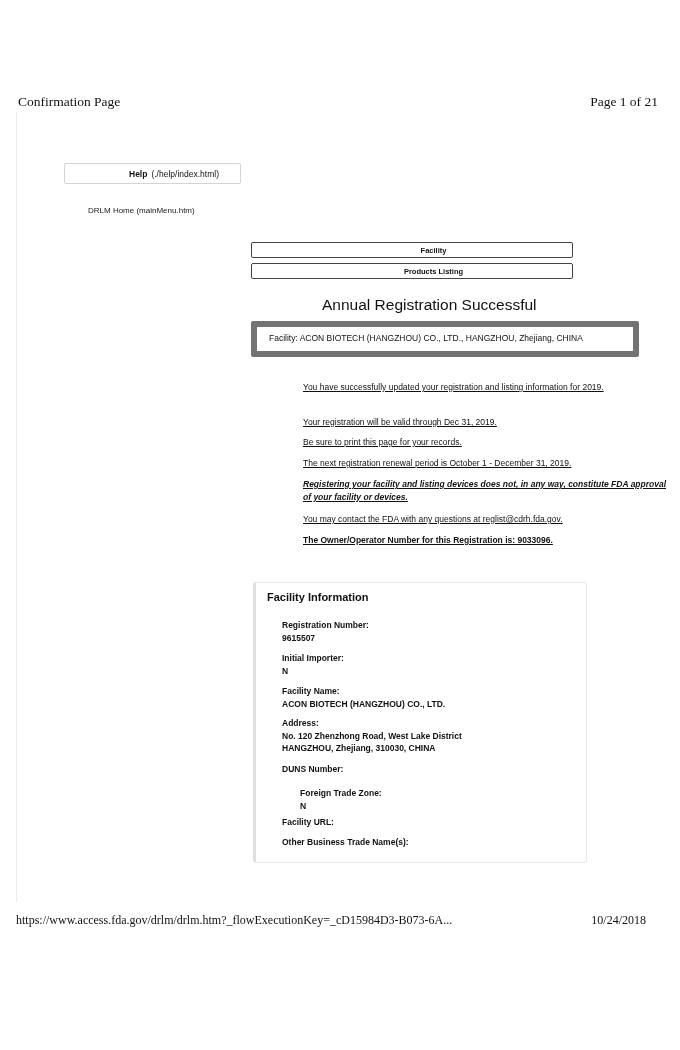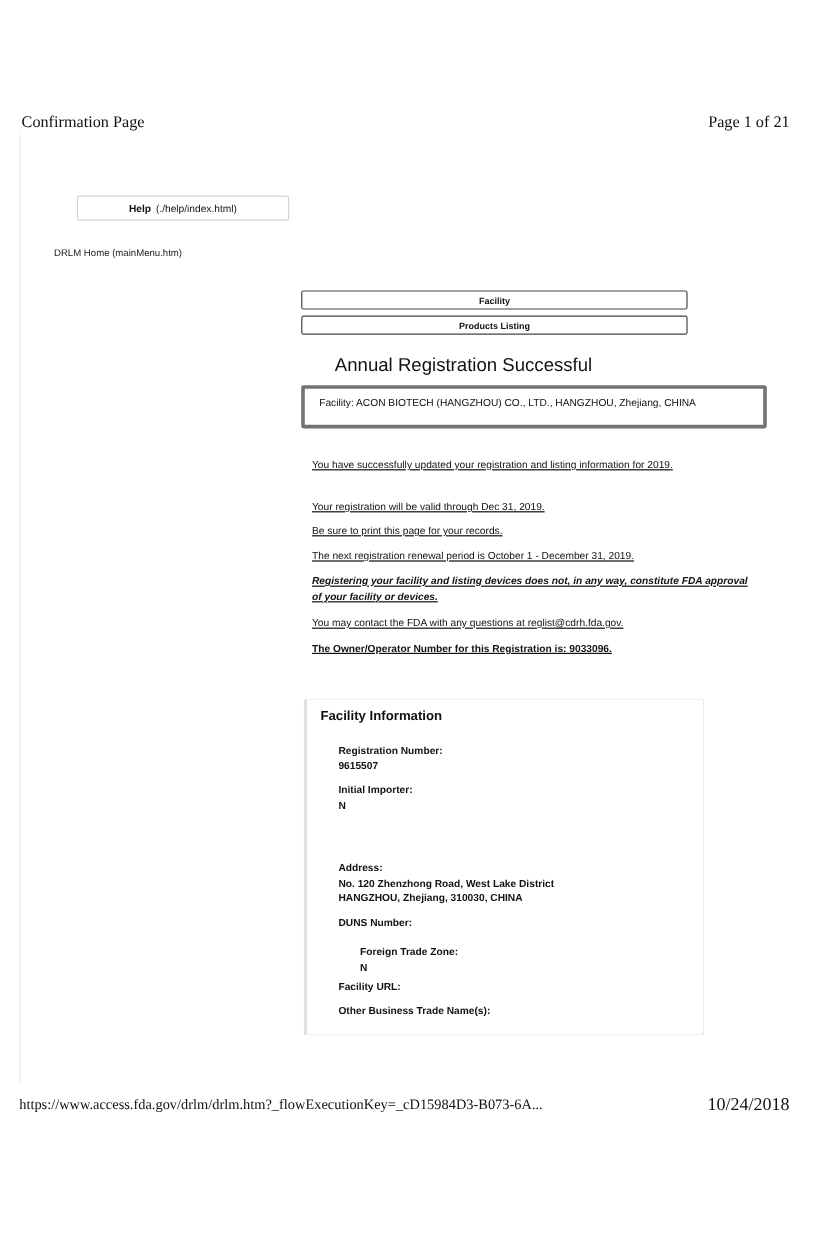--- a/index.html
+++ b/index.html
@@ -1,18 +1,18 @@
 <!DOCTYPE html>
 <html><head>
 <meta charset="utf-8">
 <style>
   html, body { margin: 0; padding: 0; background: #ffffff; }
   body { width: 680px; height: 1050px; position: relative; overflow: hidden; color: #111; }
   .serif { font-family: "Liberation Serif", "DejaVu Serif", serif; }
-  .sans { font-family: "Liberation Sans", "DejaVu Sans", sans-serif; }
+  .sans { font-family: "Liberation Sans", "DejaVu Sans", sans-serif; padding-left: 43px; }
 
   .hdr-title { position: absolute; left: 18px; top: 94px; font-size: 13.5px; }
   .hdr-page { position: absolute; right: 22px; top: 94px; font-size: 13.5px; }
 
   .left-rule { position: absolute; left: 16px; top: 112px; width: 1px; height: 790px; background: #ececec; }
 
   .help-btn { position: absolute; left: 64px; top: 163px; width: 177px; height: 21px;
     border: 1px solid #d4d4d4; border-radius: 2px; box-sizing: border-box;
     display: flex; align-items: center; justify-content: center; font-size: 8.5px; }
   .help-btn b { margin-right: 4px; font-size: 8.5px; }
@@ -21,21 +21,21 @@
 
   .nav-btn { position: absolute; left: 251px; width: 322px; height: 16px; box-sizing: border-box;
     border: 1.2px solid #444; border-radius: 2px; display: flex; align-items: center; justify-content: center;
     font-size: 7.5px; font-weight: bold; }
   .nav-facility { top: 242px; }
   .nav-products { top: 263px; }
 
   .page-heading { position: absolute; left: 251px; top: 296px; font-size: 15.5px; color: #111; margin-left: 28px; }
 
   .facility-box { position: absolute; left: 251px; top: 321px; width: 388px; height: 36px; box-sizing: border-box;
-    border: 3px solid #737373; border-radius: 2px; padding: 5px 12px; font-size: 8.5px; line-height: 13px; }
+    border: 6px solid #737373; border-radius: 2px; padding: 5px 12px; font-size: 8.5px; line-height: 13px; }
 
   .msg { position: absolute; left: 260px; width: 370px; font-size: 8.5px; line-height: 12.5px; color: #111; text-decoration: underline; }
   .m1 { top: 381px; }
   .m2 { top: 416px; }
   .m3 { top: 436px; }
   .m4 { top: 457px; }
   .m5 { top: 478px; font-weight: bold; font-style: italic; }
   .m6 { top: 513px; }
   .m7 { top: 534px; font-weight: bold; }
 
@@ -47,21 +47,21 @@
   .f-imp { top: 69px; }
   .f-name { top: 102px; }
   .f-addr { top: 134px; }
   .f-duns { top: 180px; }
   .f-ftz { top: 204px; margin-left: 18px; }
   .f-url { top: 233px; }
   .f-other { top: 253px; }
   .field span { display: block; }
 
   .footer-url { position: absolute; left: 16px; top: 913px; font-size: 12px; }
-  .footer-date { position: absolute; right: 22px; top: 913px; font-size: 15px; }
+  .footer-date { position: absolute; right: 34px; top: 913px; font-size: 12px; }
 </style>
 </head>
 <body>
 
 <div class="hdr-title serif">Confirmation Page</div>
 <div class="hdr-page serif">Page 1 of 21</div>
 
 <div class="left-rule"></div>
 
 <div class="help-btn sans">
@@ -90,20 +90,24 @@
   <div class="info-title">Facility Information</div>
 
   <div class="field f-reg">
     <span>Registration Number:</span>
     <span>9615507</span>
   </div>
   <div class="field f-imp">
     <span>Initial Importer:</span>
     <span>N</span>
   </div>
+  <div class="field f-name">
+    <span>Facility Name:</span>
+    <span>ACON BIOTECH (HANGZHOU) CO., LTD.</span>
+  </div>
   <div class="field f-addr">
     <span>Address:</span>
     <span>No. 120 Zhenzhong Road, West Lake District</span>
     <span>HANGZHOU, Zhejiang, 310030, CHINA</span>
   </div>
   <div class="field f-duns">
     <span>DUNS Number:</span>
   </div>
   <div class="field f-ftz">
     <span>Foreign Trade Zone:</span>

